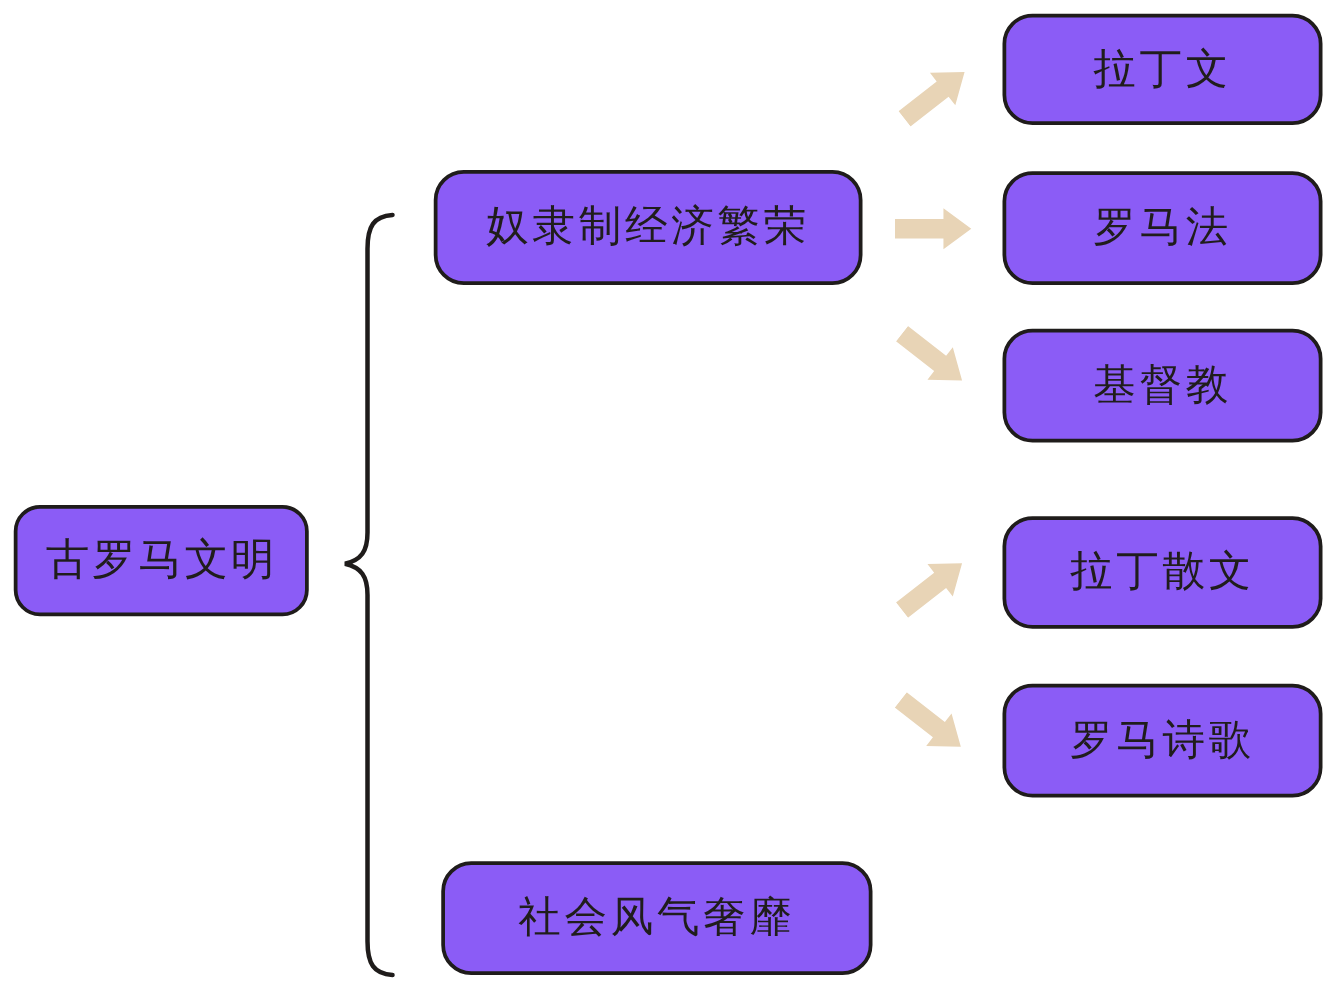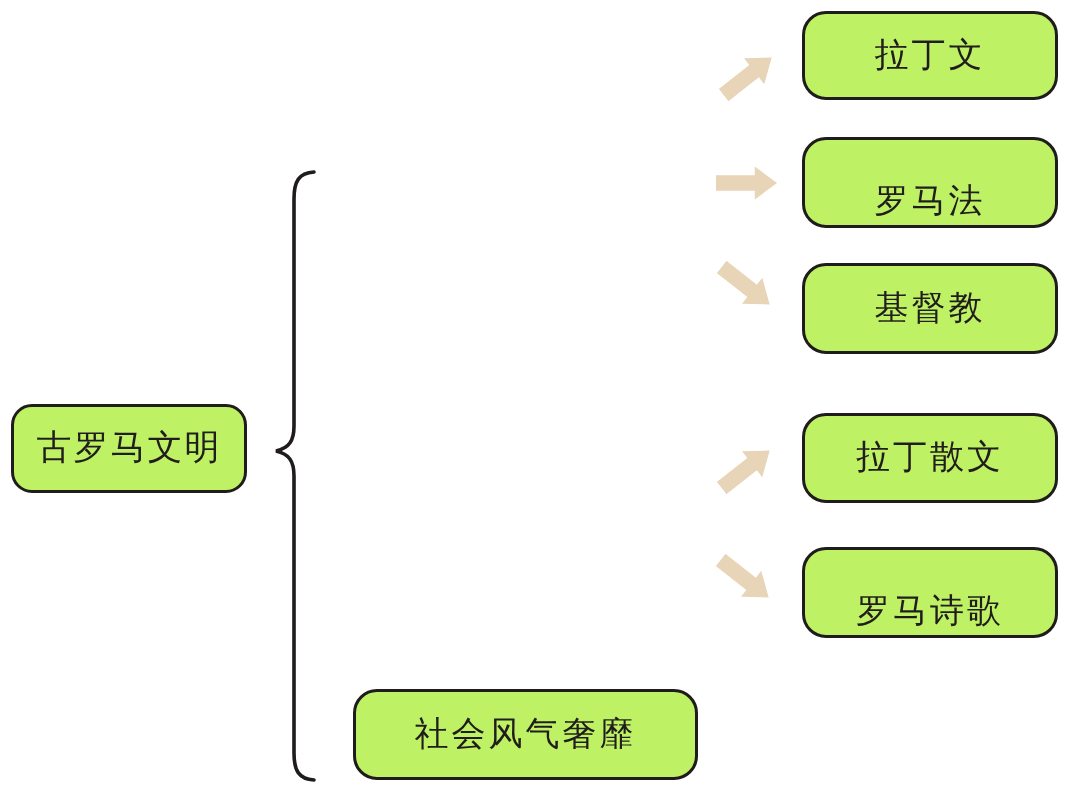--- a/index.html
+++ b/index.html
@@ -10,21 +10,21 @@
   }
   #canvas {
     position: relative;
     width: 1074px;
     height: 794px;
     background: #ffffff;
     overflow: hidden;
   }
   .box {
     position: absolute;
-    background: #bef264;
+    background: #8b5cf6;
     border: 3.5px solid #1f1c1b;
     border-radius: 24px;
     display: flex;
     align-items: center;
     justify-content: center;
     box-sizing: border-box;
     font-size: 34px;
     font-weight: 300;
     color: #201d1c;
     letter-spacing: 3px;
@@ -35,24 +35,24 @@
     left: 11px;  top: 404px;  width: 236px; height: 89px;
     font-weight: 400;
     font-size: 35px;
     border-radius: 21px;
     letter-spacing: 2px;
   }
   #node-b1 { left: 347px; top: 136px; width: 343px; height: 92px; }
   #node-b2 { left: 347px; top: 471px; width: 343px; height: 92px; }
   #node-b3 { left: 353px; top: 689px; width: 345px; height: 91px; }
   #node-r1 { left: 802px; top: 11px;  width: 256px; height: 89px; }
-  #node-r2 { left: 802px; top: 137px; width: 256px; height: 91px; align-items: flex-end; }
+  #node-r2 { left: 802px; top: 137px; width: 256px; height: 91px; }
   #node-r3 { left: 802px; top: 263px; width: 256px; height: 91px; }
   #node-r4 { left: 802px; top: 413px; width: 256px; height: 90px; }
-  #node-r5 { left: 802px; top: 547px; width: 256px; height: 91px; align-items: flex-end; }
+  #node-r5 { left: 802px; top: 547px; width: 256px; height: 91px; }
 
   #brace-svg {
     position: absolute;
     left: 268px; top: 168px;
     width: 52px; height: 616px;
   }
 
   .arrow {
     position: absolute;
     width: 62px;
@@ -70,20 +70,23 @@
 <div id="canvas">
 
   <div class="box" id="node-root">
     <span class="lbl">古罗马文明</span>
   </div>
 
   <svg id="brace-svg" viewBox="0 0 52 616" xmlns="http://www.w3.org/2000/svg">
     <path d="M 46 4 C 31 5 26 13 26 31 L 26 258 C 26 273 21 280 8 283 C 21 286 26 293 26 308 L 26 585 C 26 603 31 611 46 612" fill="none" stroke="#1f1c1b" stroke-width="3.6" stroke-linecap="round"></path>
   </svg>
 
+  <div class="box" id="node-b1">
+    <span class="lbl">奴隶制经济繁荣</span>
+  </div>
   <div class="box" id="node-b3">
     <span class="lbl">社会风气奢靡</span>
   </div>
 
   <svg class="arrow" id="arrow-1" viewBox="0 0 64 36" xmlns="http://www.w3.org/2000/svg">
     <polygon points="0,10 40,10 40,1 63,18 40,35 40,26 0,26" fill="#e8d4b6"></polygon>
   </svg>
   <svg class="arrow" id="arrow-2" viewBox="0 0 64 36" xmlns="http://www.w3.org/2000/svg">
     <polygon points="0,10 40,10 40,1 63,18 40,35 40,26 0,26" fill="#e8d4b6"></polygon>
   </svg>

